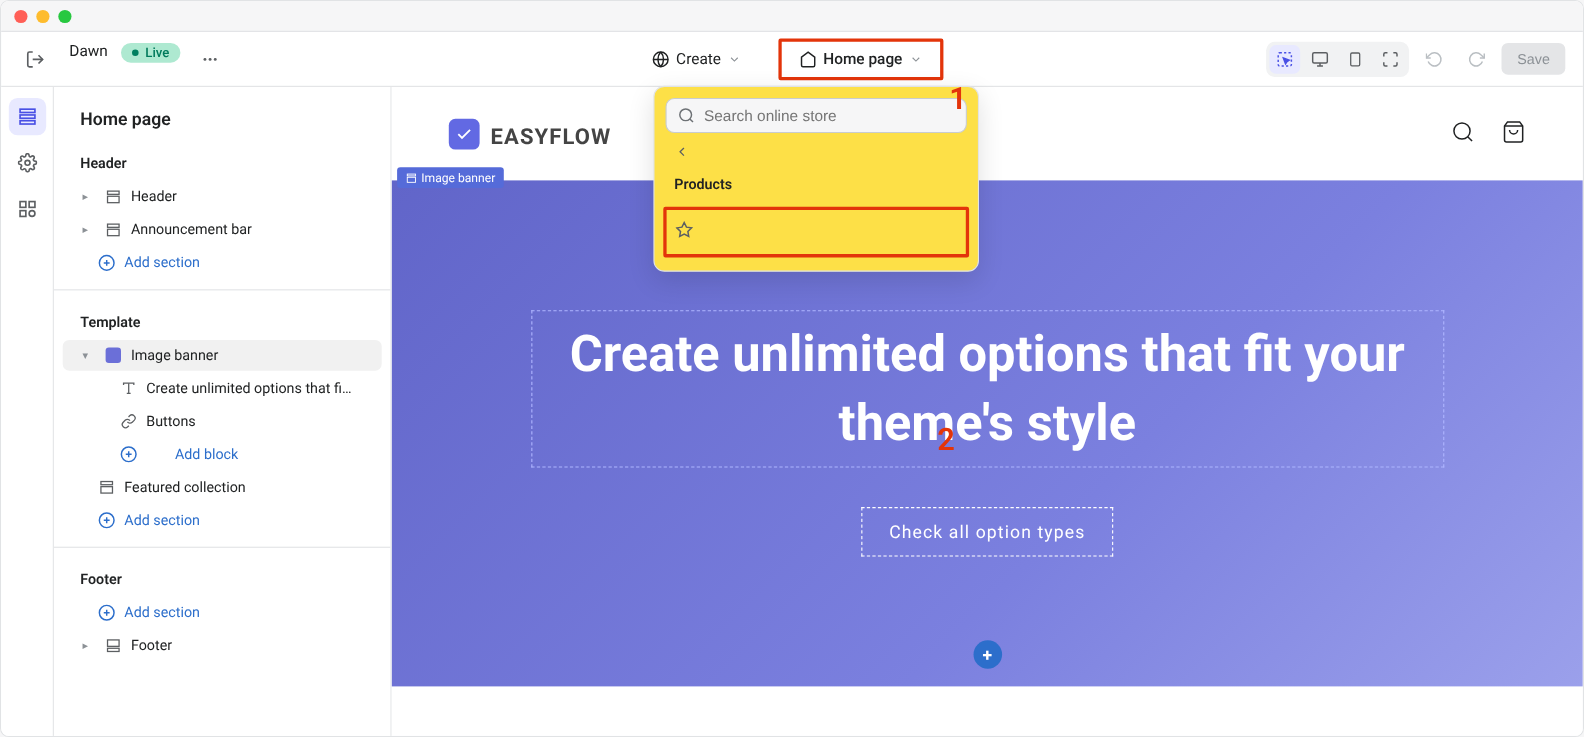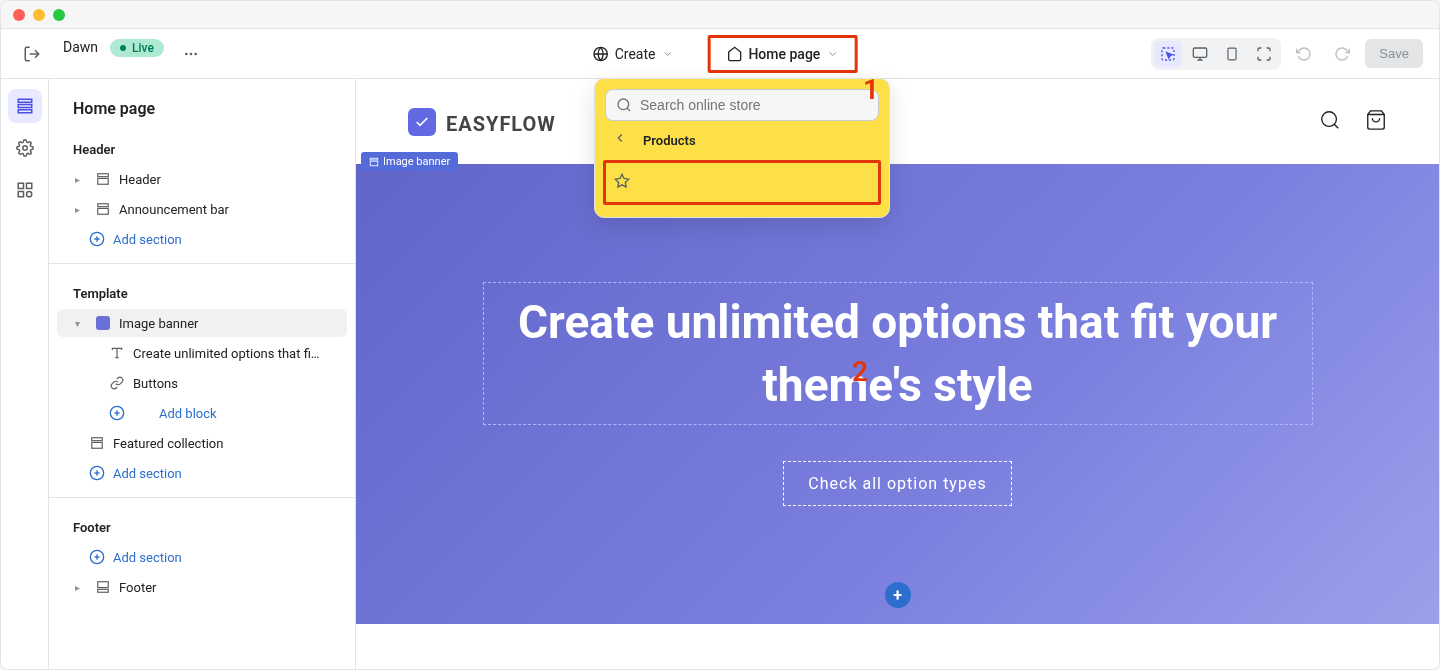--- a/index.html
+++ b/index.html
@@ -74,21 +74,21 @@
 .banner-tag { position: absolute; top: -12px; left: 5px; background: #556bd9; color: #fff; font-size: 11px; padding: 3px 8px; border-radius: 3px; display: flex; align-items: center; gap: 4px; }
 .banner h2 { font-size: 46px; font-weight: 700; text-align: center; max-width: 830px; line-height: 1.35; border: 1px dashed #aeb5ff; padding: 8px 16px; }
 .banner-btn { margin-top: 36px; border: 1px dashed #fff; padding: 12px 24px; font-size: 16px; letter-spacing: 1px; }
 
 .add-fab { position: absolute; bottom: 16px; left: 50%; transform: translateX(-50%); width: 26px; height: 26px; background: #2c6ecb; border-radius: 50%; display: flex; align-items: center; justify-content: center; color: #fff; font-size: 16px; font-weight: bold; }
 
 
 .popup { position: absolute; top: 78px; left: 594px; width: 296px; background: #fde047; border: 1px solid #e1e3e5; border-radius: 10px; box-shadow: 0 8px 24px rgba(0,0,0,0.12); z-index: 50; padding: 10px; }
 .search-box { display: flex; align-items: center; gap: 8px; border: 1px solid #c9cccf; background: #f6f6f7; border-radius: 8px; padding: 7px 10px; color: #6d7175; font-size: 14px; }
 .search-box input { border: none; background: transparent; outline: none; flex: 1; font-size: 14px; }
-.popup-row { display: flex; align-items: flex-end; gap: 12px; padding: 10px 8px; cursor: pointer; border-radius: 6px; }
+.popup-row { display: flex; align-items: flex-start; gap: 12px; padding: 10px 8px; cursor: pointer; border-radius: 6px; flex-direction: column; }
 .popup-row .ricon { width: 18px; color: #5c5f62; }
 .popup-row.back { font-weight: 600; }
 .popup-item { padding: 8px; }
 .popup-item .title { font-size: 13px; font-weight: 500; }
 .popup-item .sub { font-size: 12px; color: #6d7175; margin-top: 2px; }
 .popup .highlight-red { margin: 2px -2px; padding: 0; }
 .popup-row.create { color: #2c6ecb; }
 .popup-row.create .ricon { color: #2c6ecb; }
 
 .annot1 { position: absolute; top: 44px; left: 862px; z-index: 60; }

